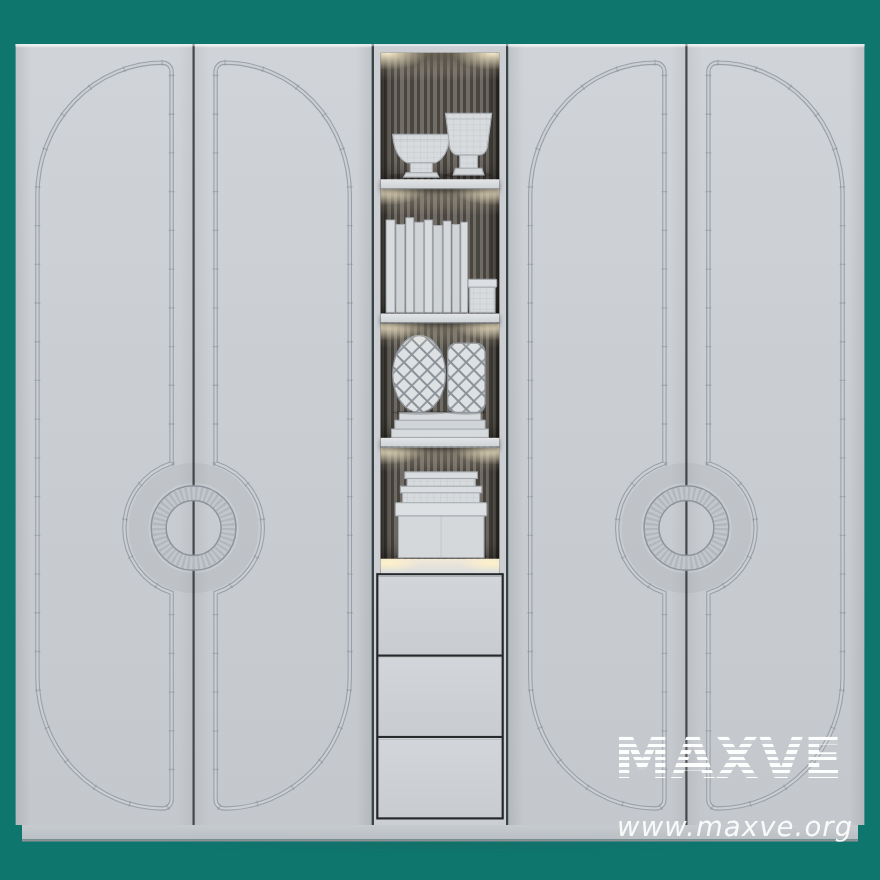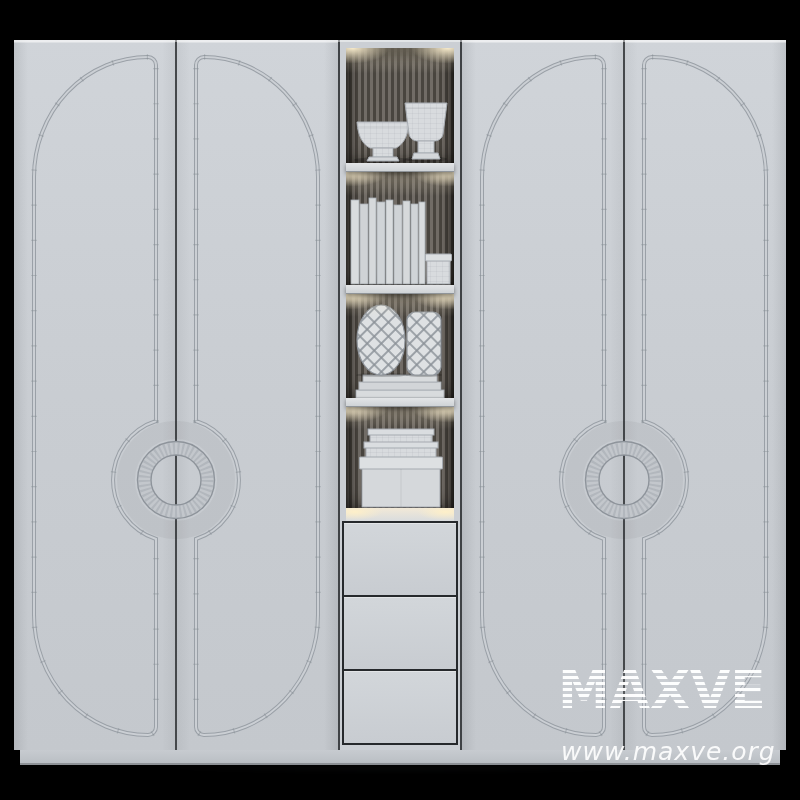--- a/index.html
+++ b/index.html
@@ -1,17 +1,17 @@
 <!DOCTYPE html>
 <html><head>
 <meta charset="utf-8">
 <style>
   html,body{margin:0;padding:0;background:#ffffff;}
   body{width:800px;height:800px;font-family:"DejaVu Sans",sans-serif;}
-  .stage{position:relative;width:800px;height:800px;background:#000000;overflow:hidden;}
+  .stage{position:relative;width:800px;height:800px;background:#0f766e;overflow:hidden;}
 
   
   .wardrobe{position:absolute;left:14px;top:40px;width:772px;height:710px;}
   .wardrobe::after{content:"";position:absolute;left:0;top:0;width:100%;height:2px;background:rgba(255,255,255,.45);z-index:9;}
 
   .pair{position:absolute;top:0;width:324px;height:710px;}
   .pair.left{left:0;}
   .pair.right{left:448px;}
   .pair svg{display:block;width:324px;height:710px;}
 

